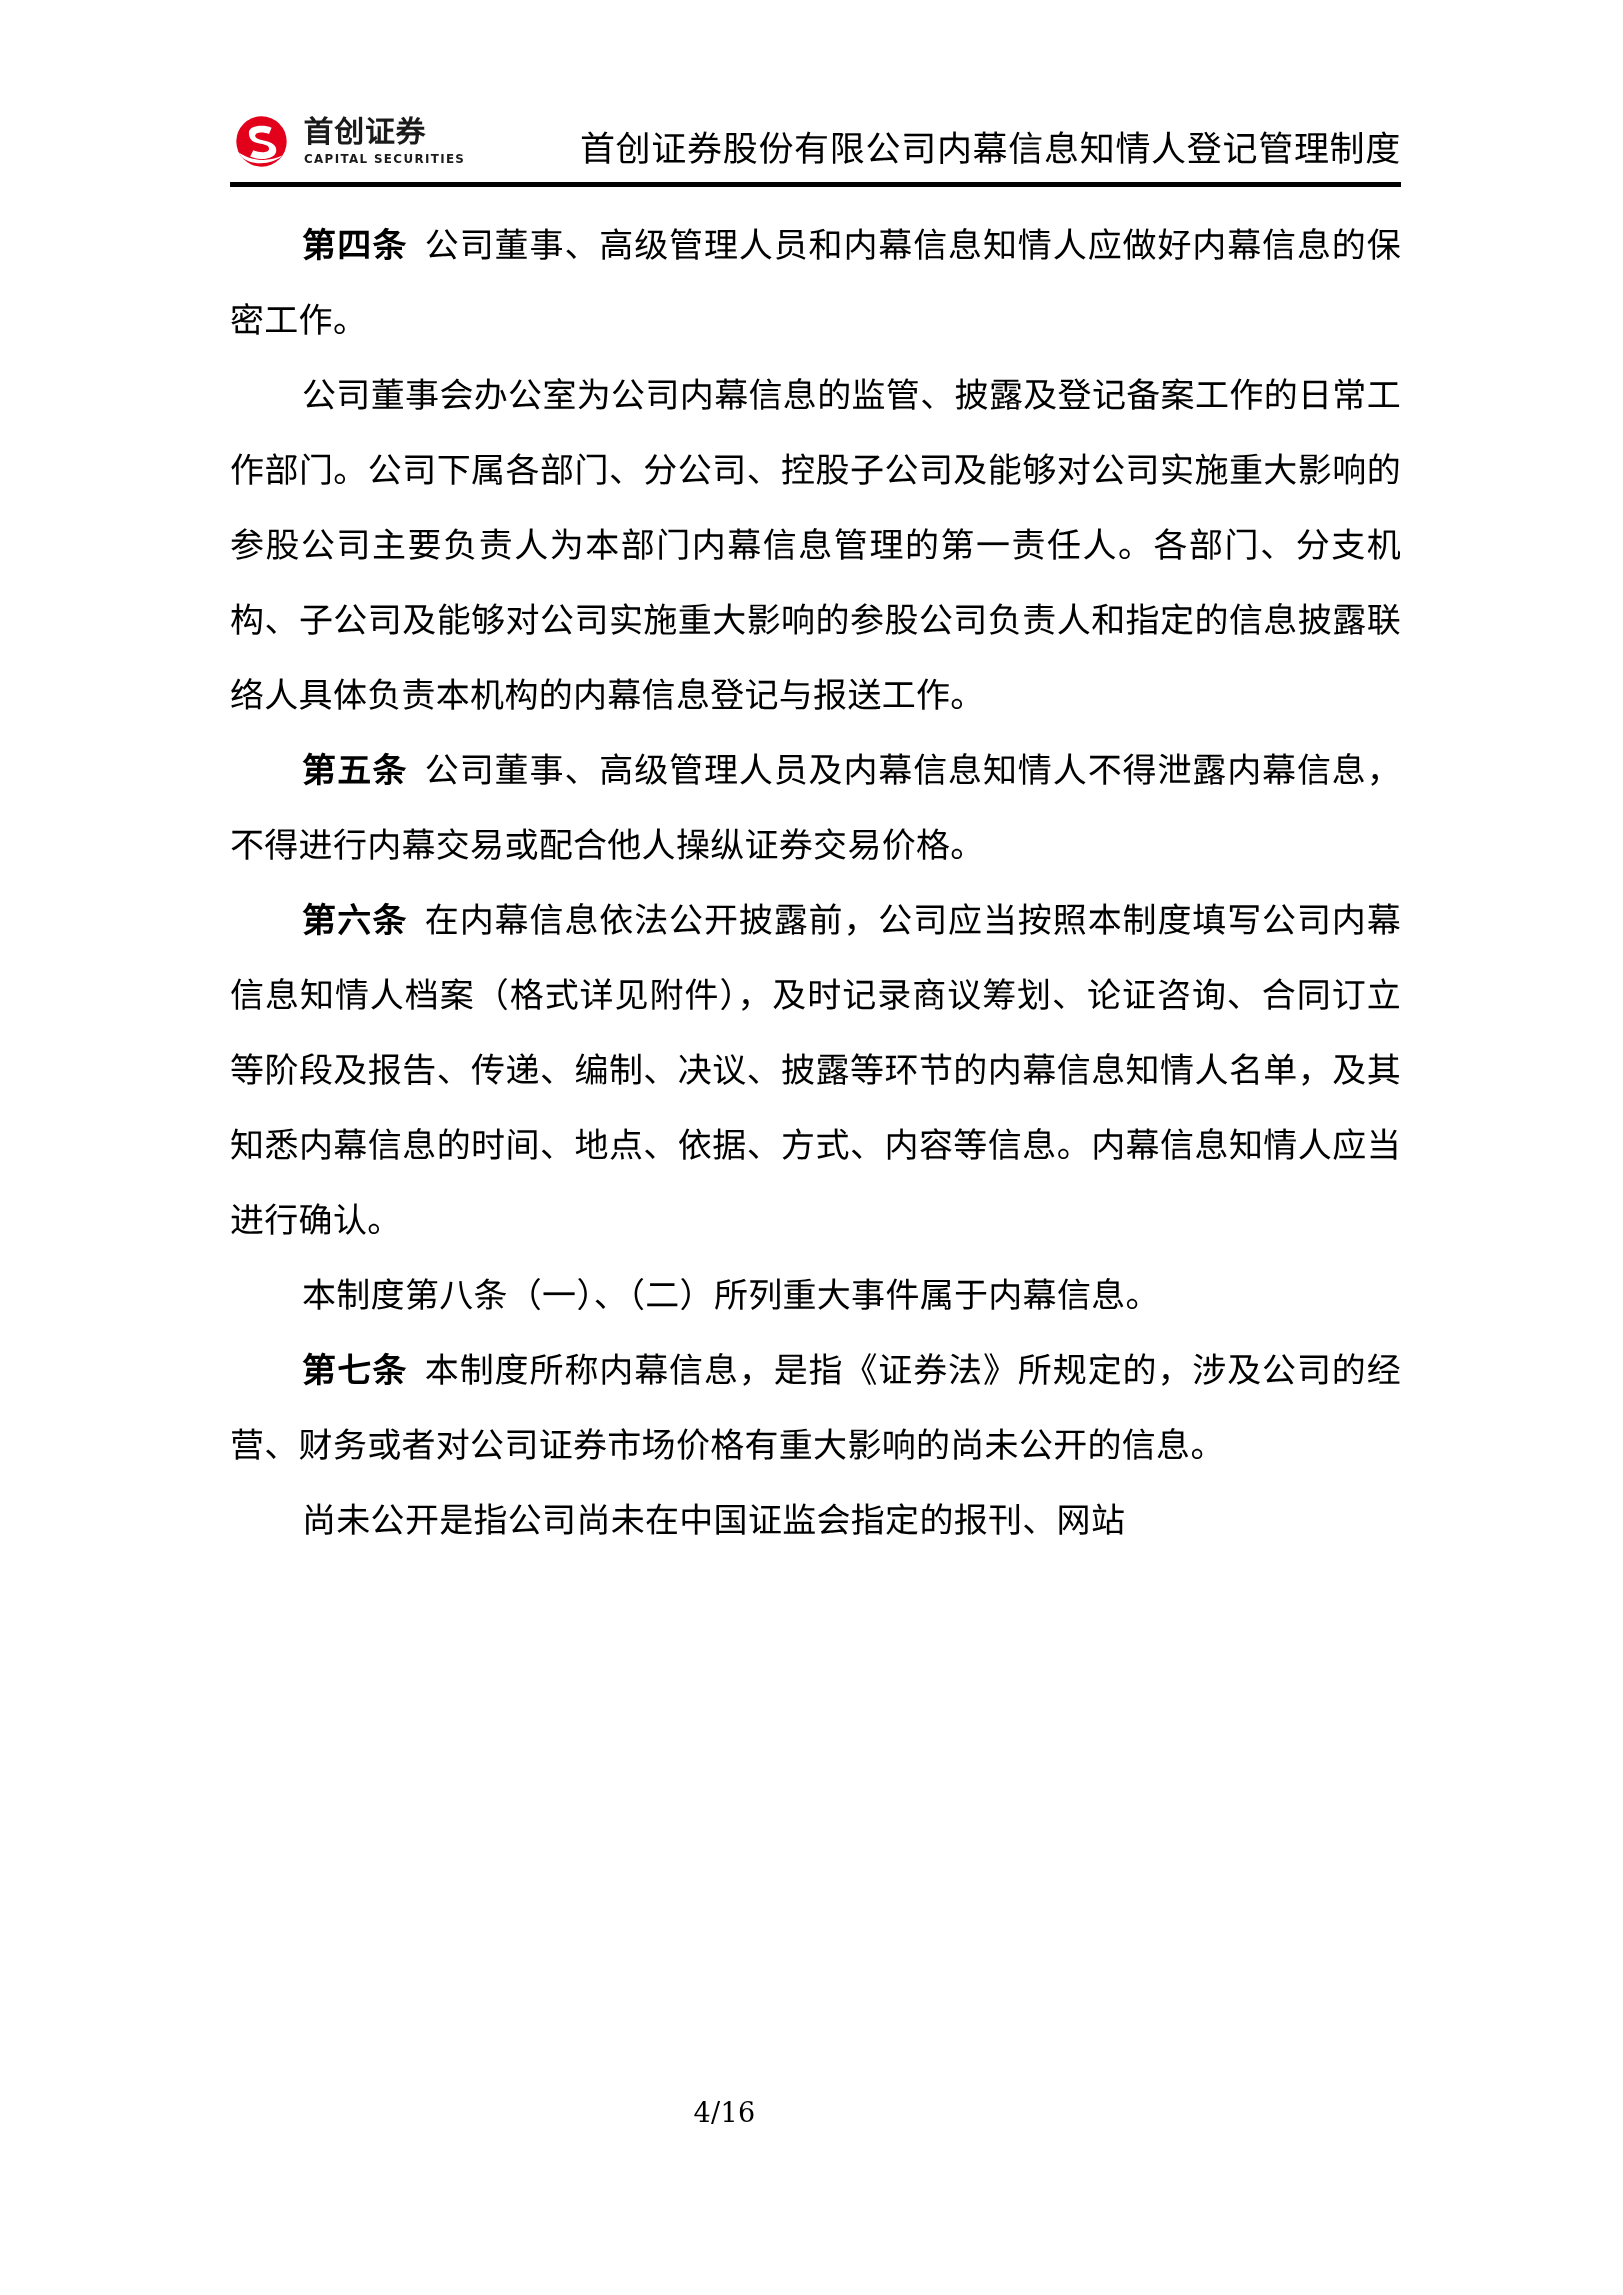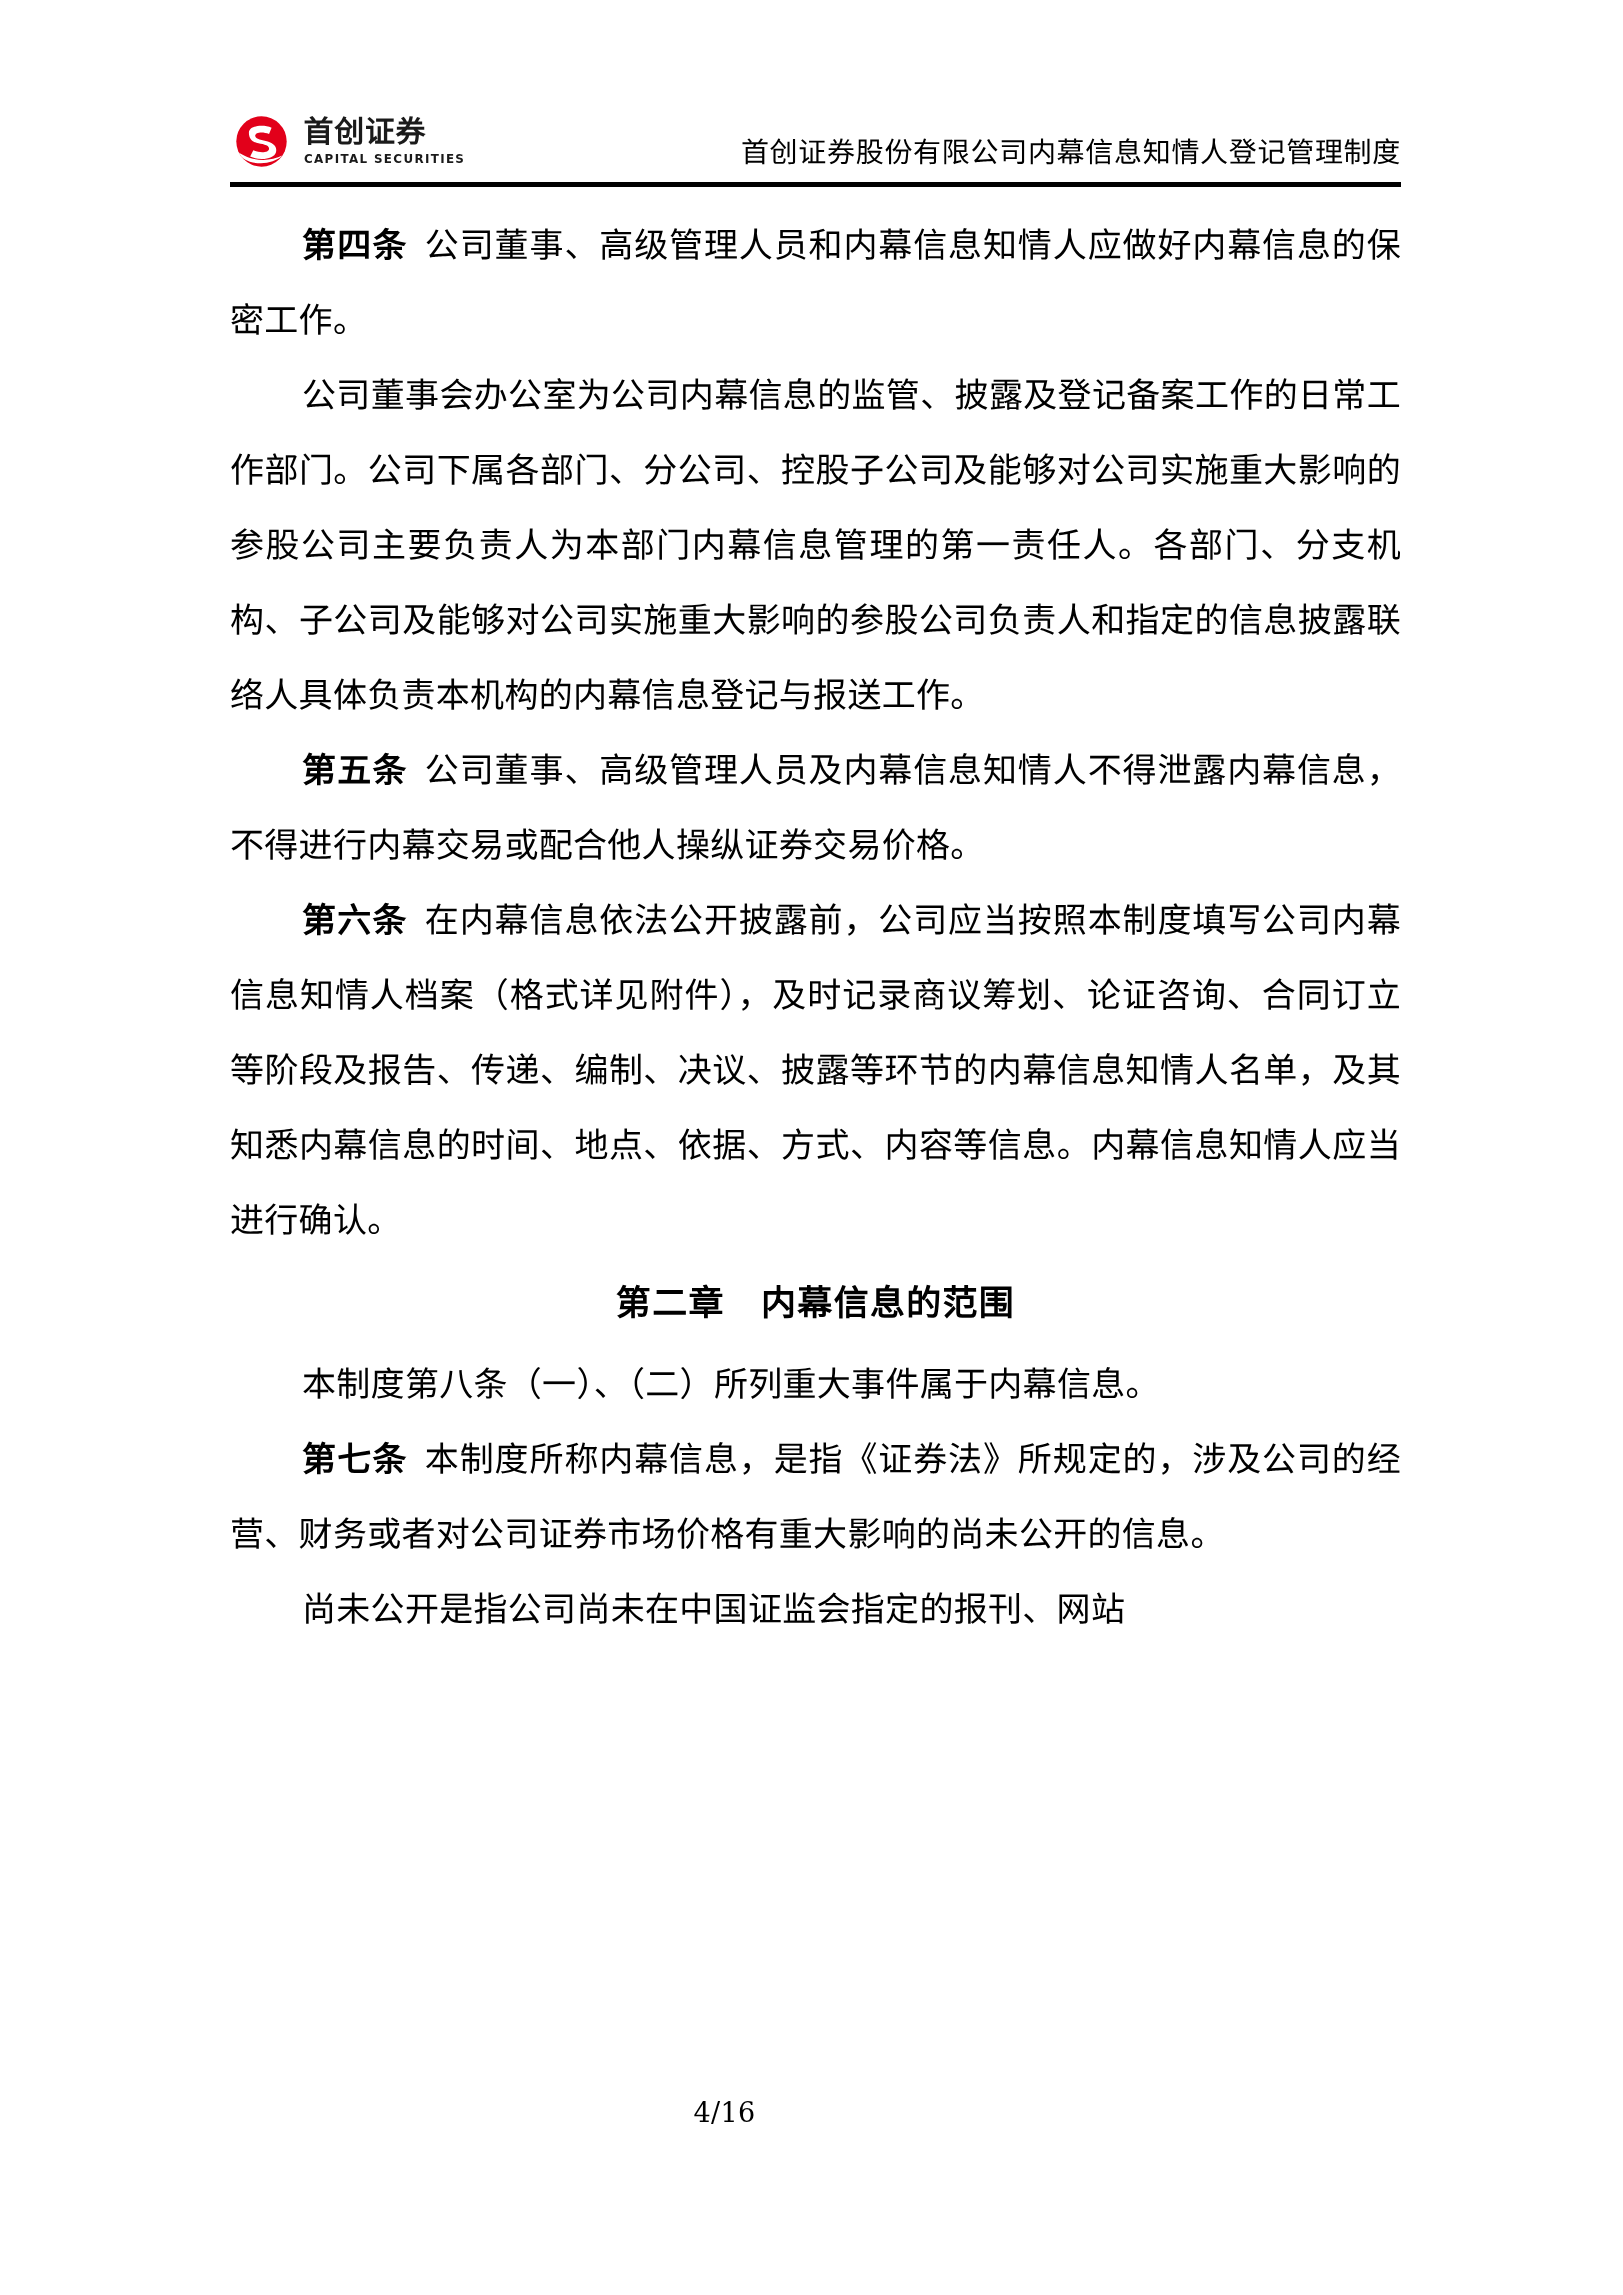--- a/index.html
+++ b/index.html
@@ -67,21 +67,21 @@
     font-size: 12.4px;
     letter-spacing: 1.4px;
     color: #1a1a1a;
     white-space: nowrap;
     transform: scaleX(0.96);
     transform-origin: left center;
   }
 
   .header-title {
     font-family: "DejaVu Serif", "Liberation Serif", serif;
-    font-size: 28px;
+    font-size: 35px;
     line-height: 1;
     color: #000000;
     letter-spacing: 0.7px;
     white-space: nowrap;
     padding-bottom: 10.5px;
   }
 
   .header-rule {
     position: absolute;
     left: 230px;
@@ -194,21 +194,20 @@
     </p>
 
     <p class="para indent">
       <span class="article-no gap-after">第五条</span><span>公司董事、高级管理人员及内幕信息知情人不得泄露内幕信息，不得进行内幕交易或配合他人操纵证券交易价格。</span>
     </p>
 
     <p class="para indent">
       <span class="article-no gap-after">第六条</span><span>在内幕信息依法公开披露前，公司应当按照本制度填写公司内幕信息知情人档案（格式详见附件），及时记录商议筹划、论证咨询、合同订立等阶段及报告、传递、编制、决议、披露等环节的内幕信息知情人名单，及其知悉内幕信息的时间、地点、依据、方式、内容等信息。内幕信息知情人应当进行确认。</span>
     </p>
 
-    <h2 class="chapter-heading">第二章　内幕信息的范围</h2>
 
     <p class="para indent">
       <span>本制度第八条（一）、（二）所列重大事件属于内幕信息。</span>
     </p>
 
     <p class="para indent">
       <span class="article-no gap-after">第七条</span><span>本制度所称内幕信息，是指《证券法》所规定的，涉及公司的经营、财务或者对公司证券市场价格有重大影响的尚未公开的信息。</span>
     </p>
 
     <p class="para indent">

